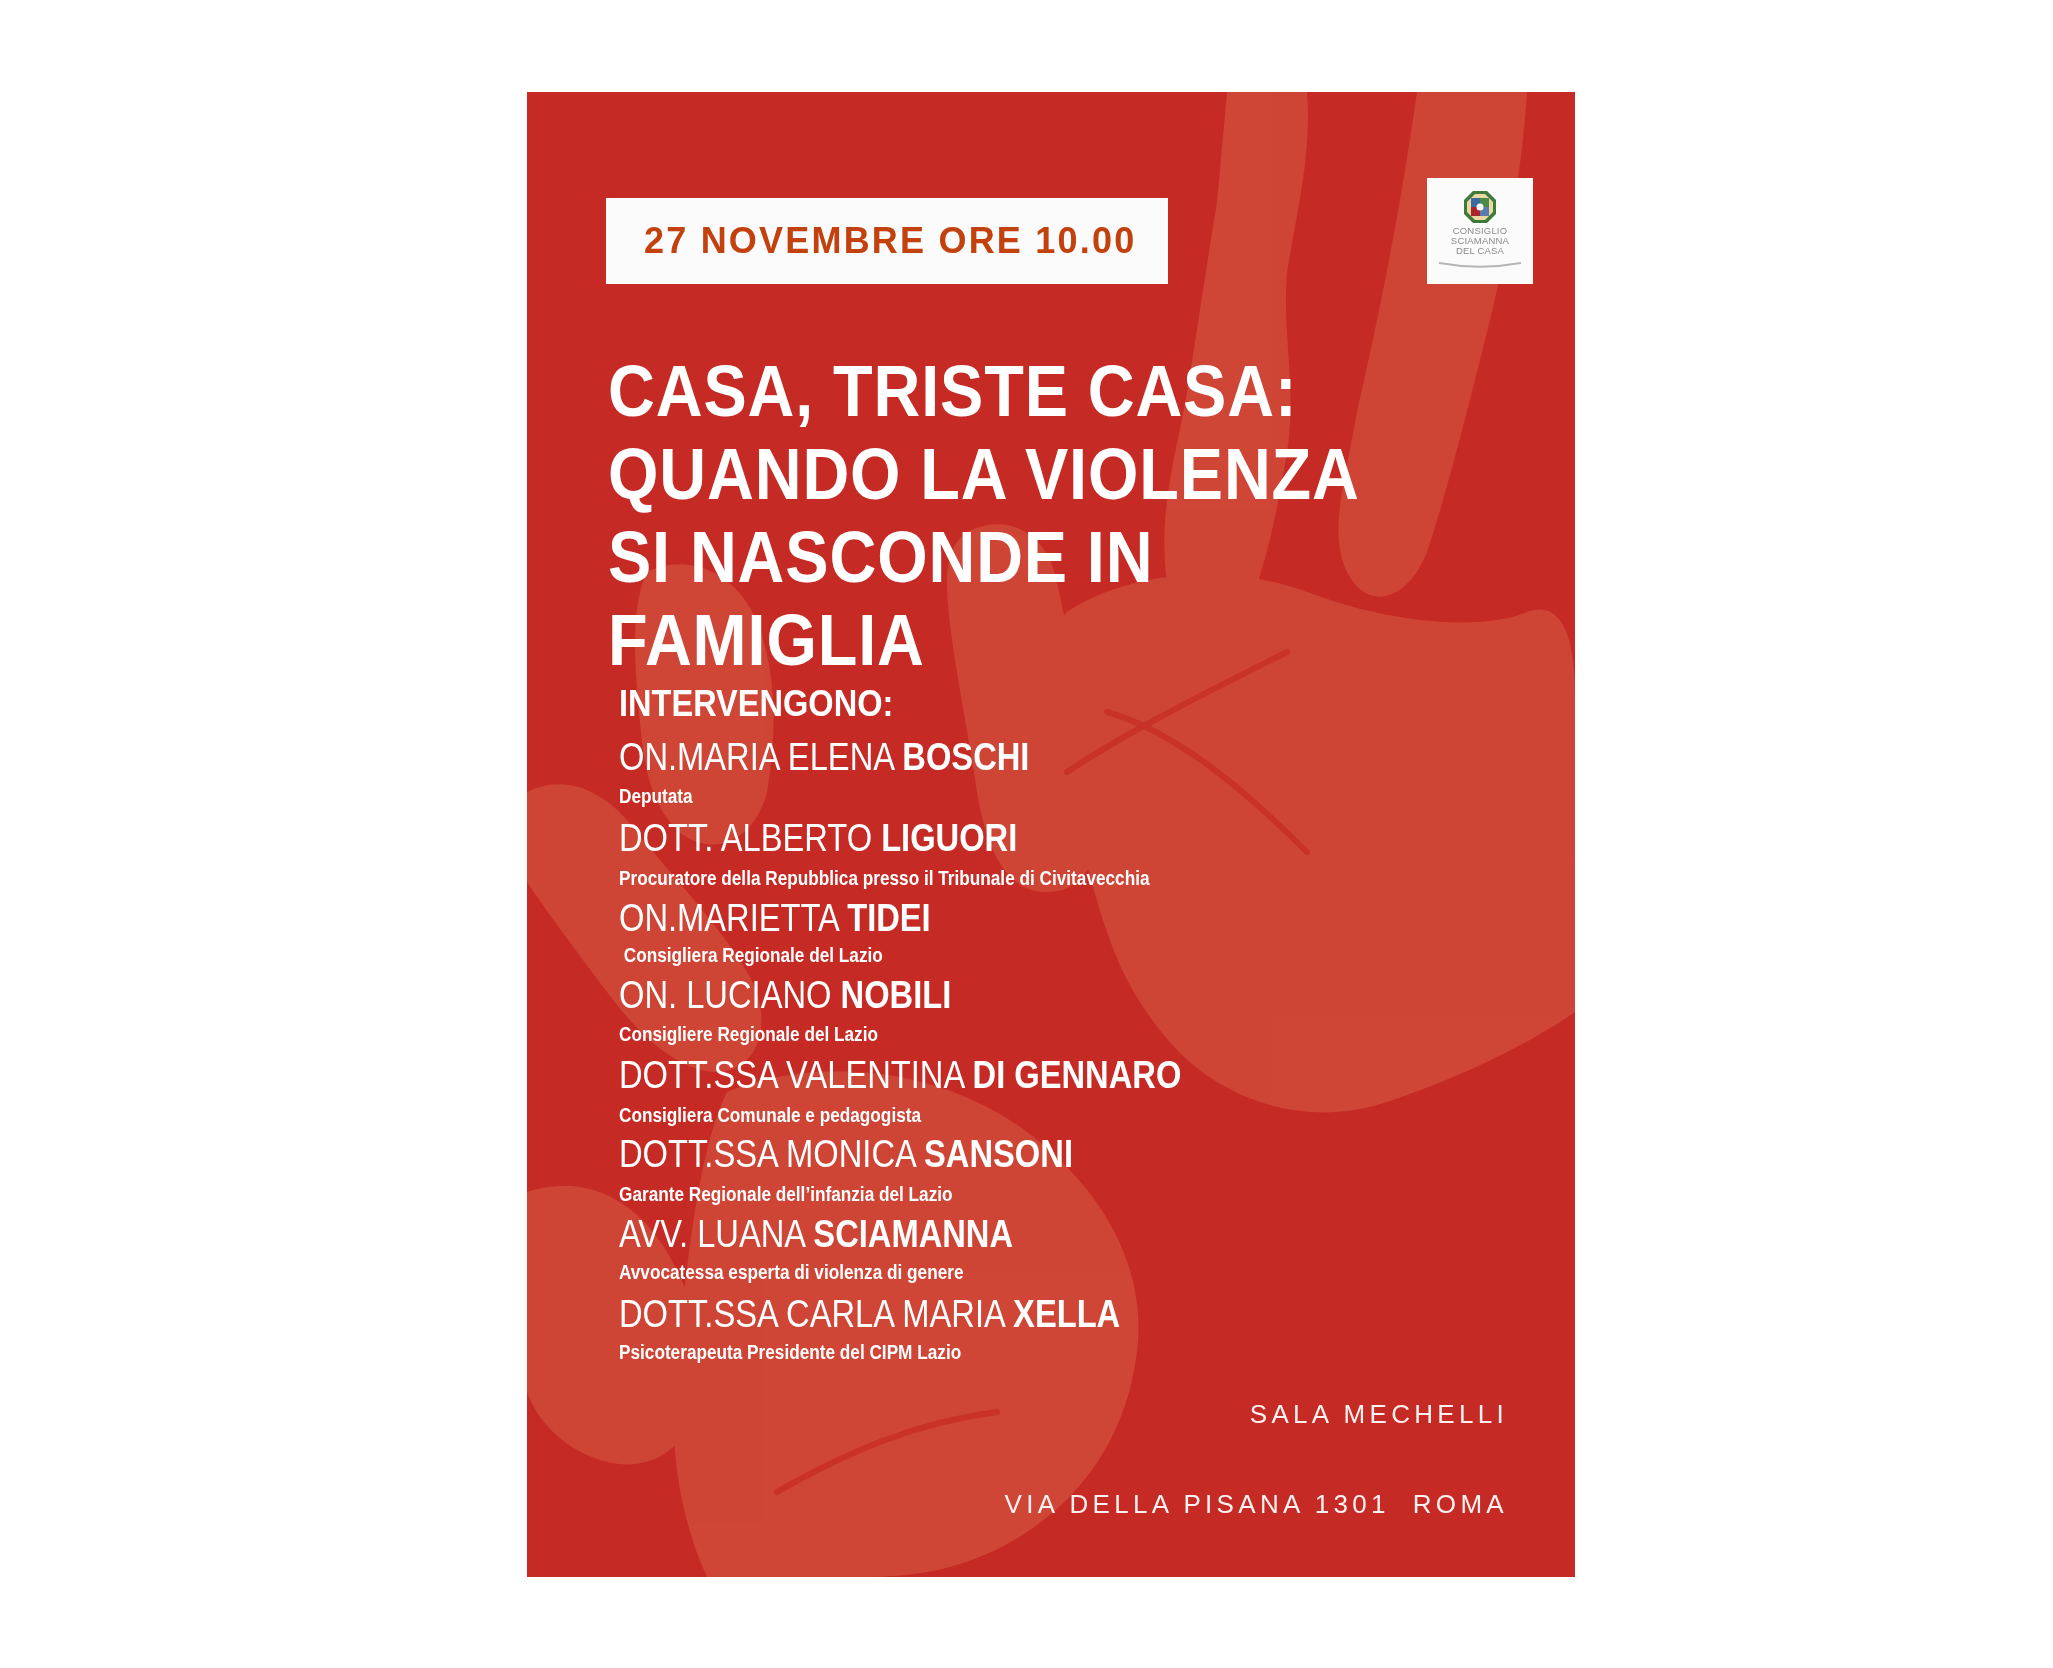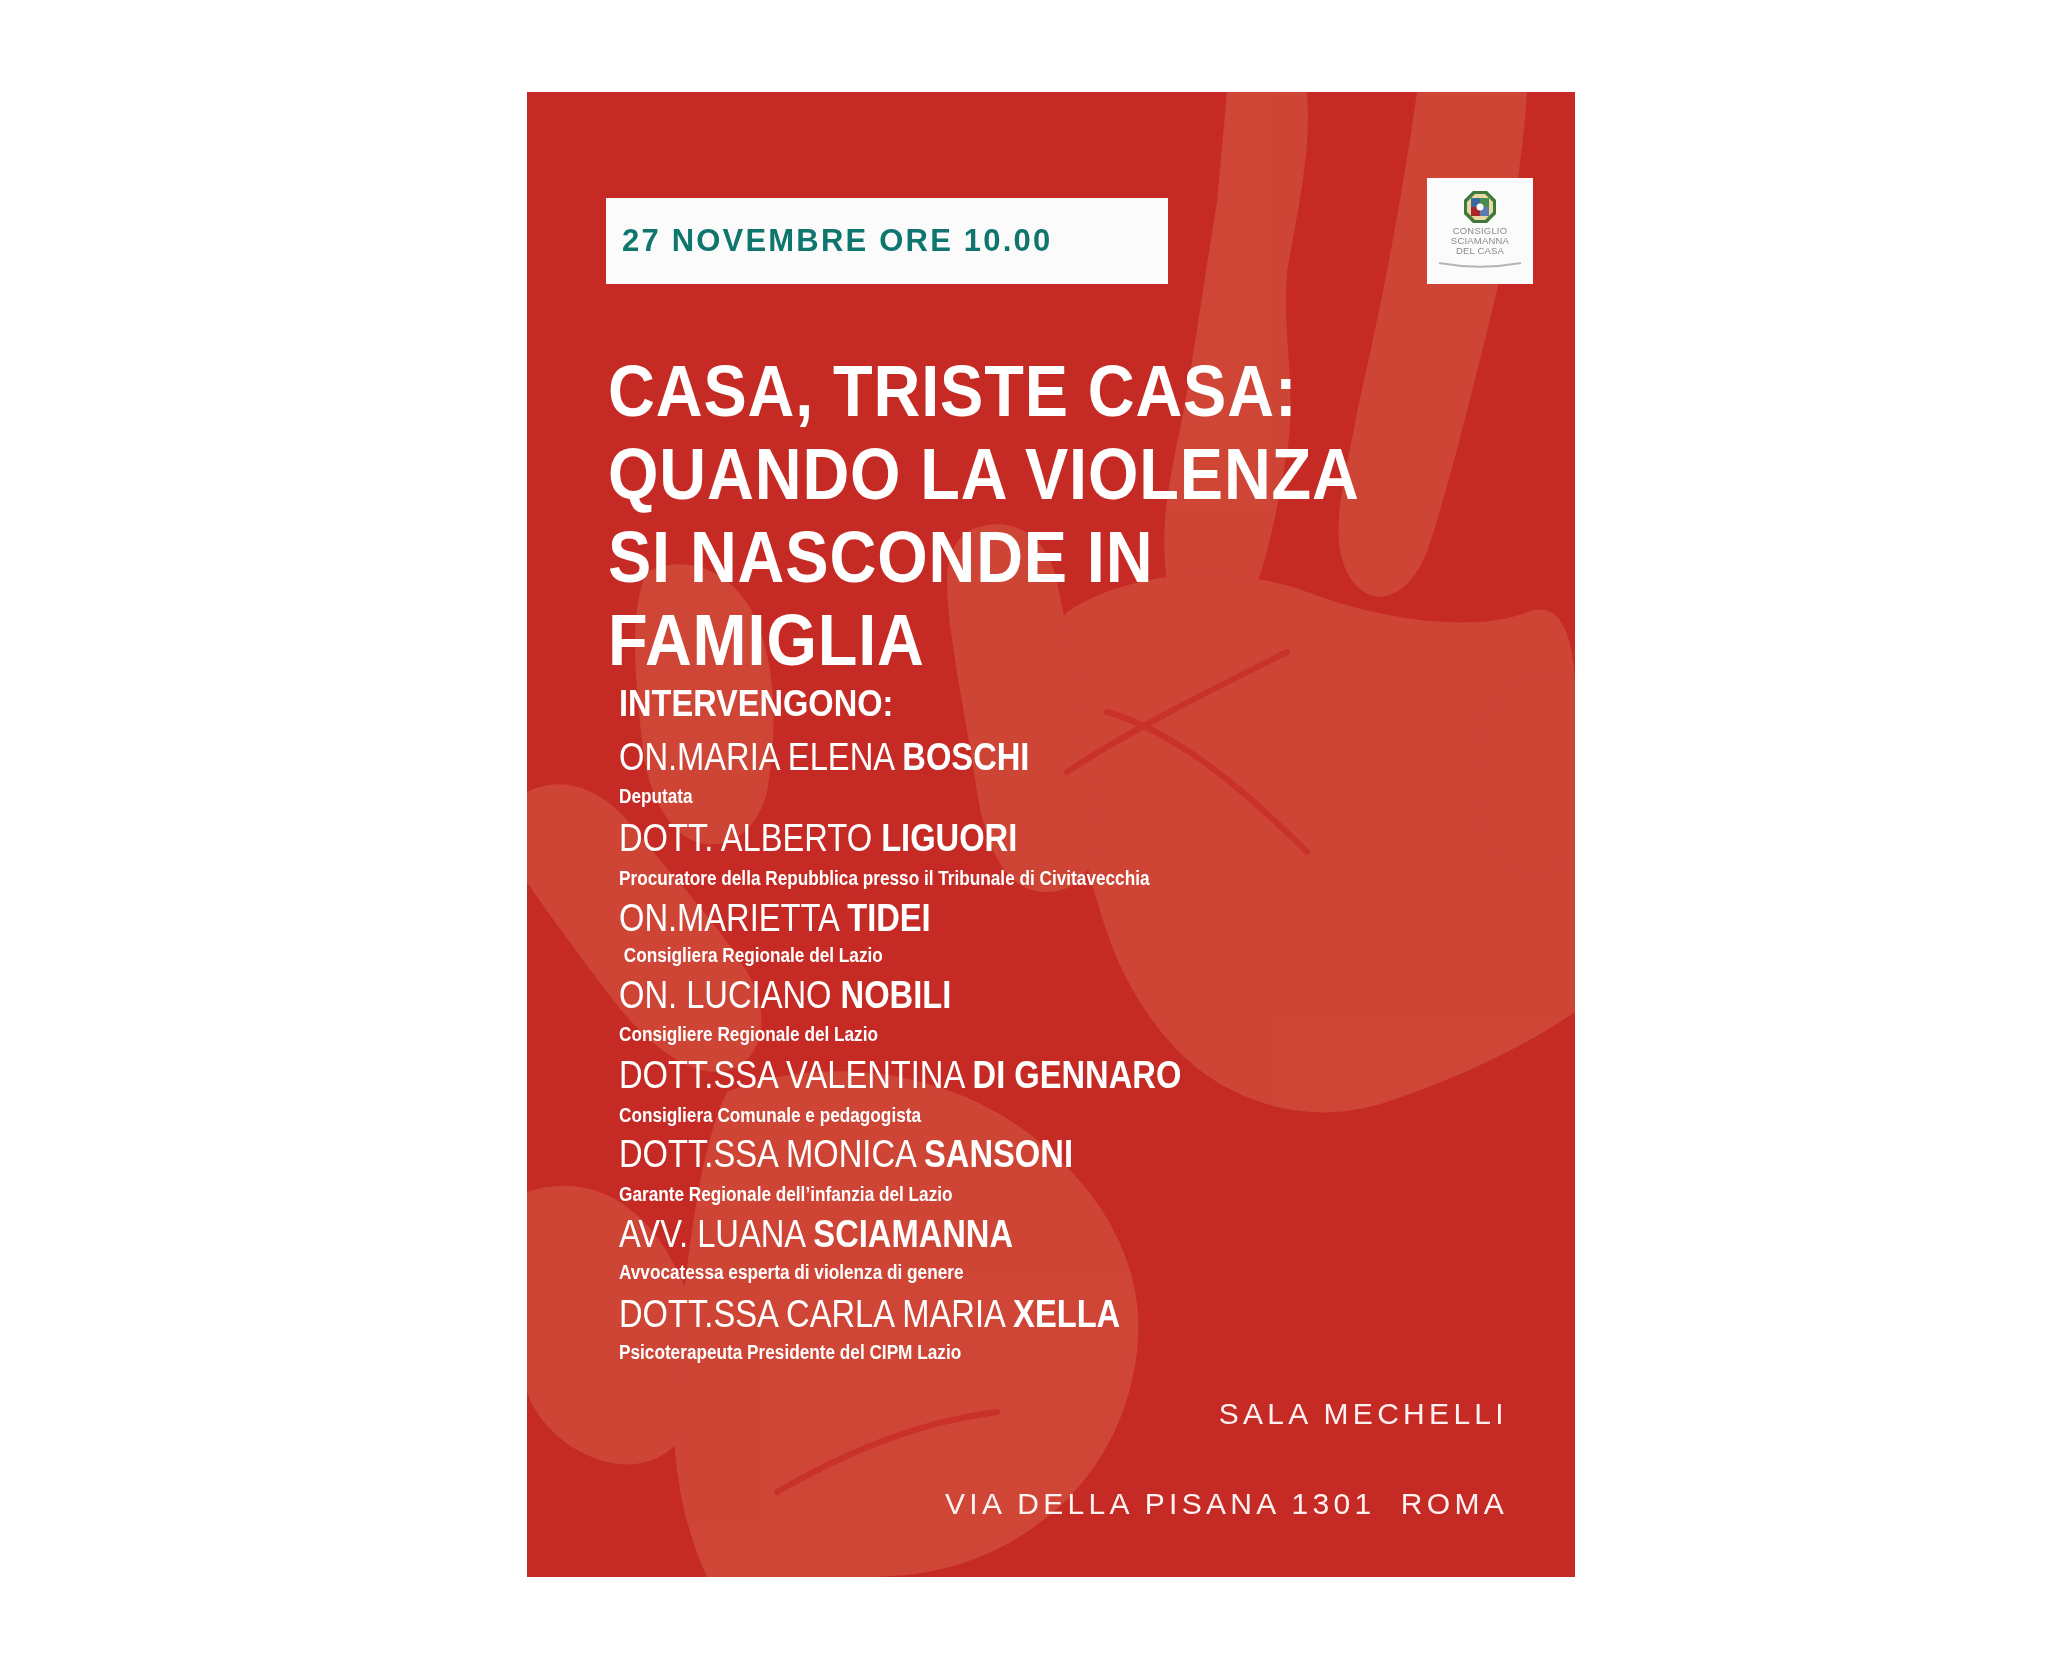--- a/index.html
+++ b/index.html
@@ -1,33 +1,33 @@
 <!DOCTYPE html>
 <html><head>
 <meta charset="utf-8">
 <style>
   html, body { margin:0; padding:0; background:#ffffff; }
   body { width:2053px; height:1668px; position:relative; overflow:hidden; font-family:"Liberation Sans", sans-serif; }
   .poster { position:absolute; left:527px; top:92px; width:1048px; height:1485px; background:#c62a24; overflow:hidden; }
   .hand { position:absolute; left:0; top:0; width:1048px; height:1485px; }
   .date-box { position:absolute; left:79px; top:106px; width:562px; height:86px; background:#fbfbfc; display:flex; align-items:center; }
-  .date-text { margin-left:16px; color:#0f766e; font-weight:bold; font-size:31px; letter-spacing:2.2px; white-space:nowrap; }
+  .date-text { margin-left:38px; color:#c2410c; font-weight:bold; font-size:36px; letter-spacing:2.2px; white-space:nowrap; }
   .logo-box { position:absolute; left:872px; top:86px; width:106px; height:106px; background:#fbfbfb;margin-left:28px; }
   .logo-emblem { position:absolute; left:36px; top:12px; width:34px; height:34px; }
   .logo-text { position:absolute; left:0; width:106px; top:48px; text-align:center; color:#8a8a8a; font-size:9.5px; line-height:10px; letter-spacing:0.2px; }
   .logo-text span { display:block; }
   .logo-swoosh { position:absolute; left:10px; top:82px; width:86px; height:10px; }
   .title { position:absolute; left:81px; top:258px; color:#ffffff; font-weight:bold; font-size:72px; line-height:83px; letter-spacing:1px; transform-origin:left top; transform:scaleX(0.9); white-space:nowrap; }
   .title div { height:83px; }
   .intervengono { position:absolute; left:92px; top:590px; color:#fff; font-weight:bold; font-size:37px; line-height:44px; transform:scaleX(0.88); transform-origin:left top; white-space:nowrap; }
   .sp-name { position:absolute; left:92px; color:#fff; font-size:38px; line-height:44px; white-space:nowrap; transform:scaleX(0.86); transform-origin:left top; }
   .sp-name .prefix { font-weight:normal; }
   .sp-name .surname { font-weight:bold; }
   .sp-role { position:absolute; left:92px; color:#fff; font-weight:bold; font-size:20px; line-height:24px; white-space:nowrap; transform:scaleX(0.86); transform-origin:left top; }
-  .venue { position:absolute; right:67px; color:#fdf2f1; font-size:30px; line-height:36px; letter-spacing:4.3px; text-align:right; white-space:nowrap; }
+  .venue { position:absolute; right:67px; color:#fdf2f1; font-size:26px; line-height:36px; letter-spacing:4.3px; text-align:right; white-space:nowrap; }
 </style>
 </head>
 <body>
 
 <div class="poster">
 
   <svg class="hand" viewBox="0 0 1048 1485" xmlns="http://www.w3.org/2000/svg">
     <g fill="#d04a3a" opacity="0.85">
 
       <path d="M700 0 L780 0 C785 60 770 120 760 180 C755 240 770 300 760 360 C750 420 740 470 720 520 C690 560 650 540 640 490 C630 420 650 360 660 300 C670 240 680 170 690 110 Z"></path>

